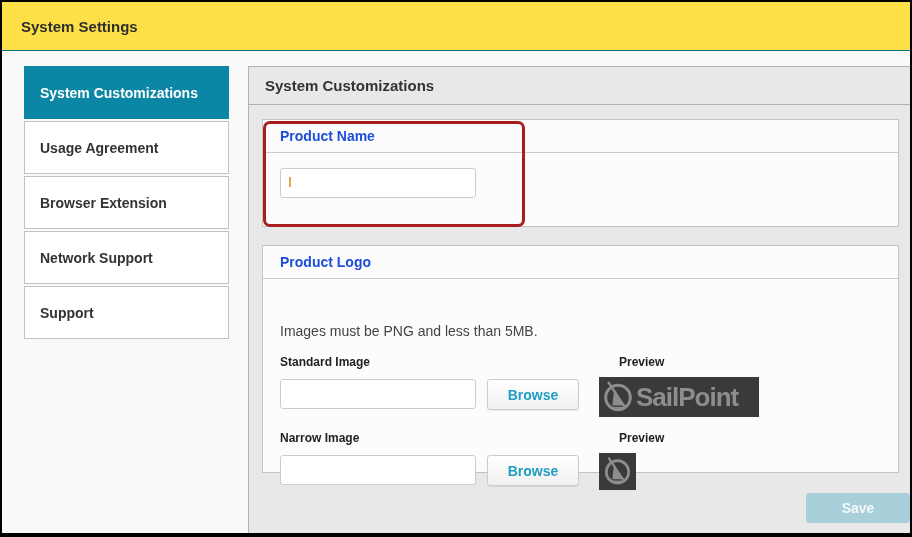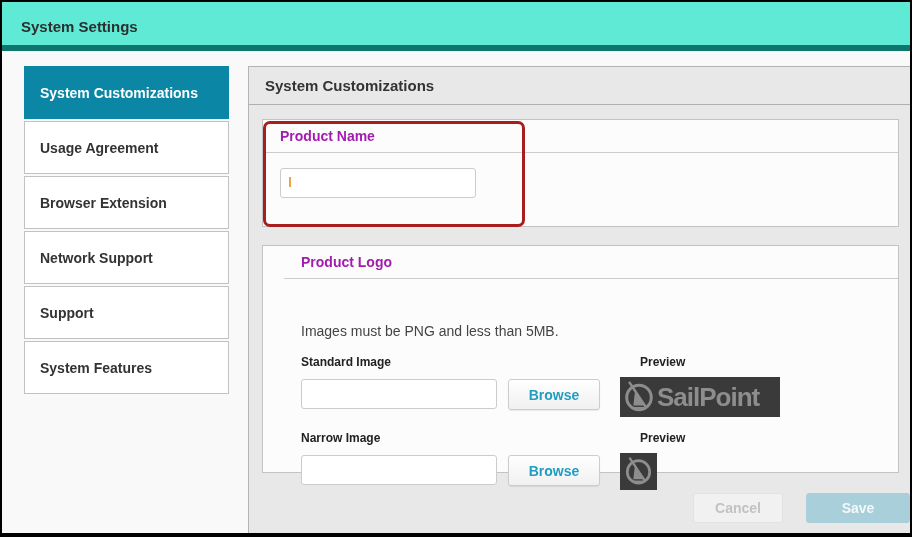--- a/index.html
+++ b/index.html
@@ -12,22 +12,22 @@
     position:relative;
     width:912px; height:537px;
     border:2px solid #000;
     border-bottom-width:4px;
     background:#f9f9f9;
     overflow:hidden;
   }
   
   .topbar {
     position:absolute; left:0; top:0; right:0; height:49px;
-    background:#5eead4;
-    border-bottom:6px solid #0f766e;
+    background:#fde047;
+    border-bottom:1px solid #0f766e;
   }
   .topbar-title {
     line-height:49px; padding-left:19px;
     font-size:15px; font-weight:bold; color:#2e2e2e;
   }
   
   .sidebar { position:absolute; left:22px; top:64px; width:205px; }
   .side-item {
     height:53px; margin-bottom:2px;
     background:#ffffff;
@@ -54,25 +54,25 @@
     border-bottom:1px solid #b0b0b0;
     padding-left:16px;
     font-size:15px; font-weight:bold; color:#333;
   }
   .section {
     position:absolute; left:13px; width:637px;
     background:#fcfcfc;
     border:1px solid #c3c3c3;
   }
   #pn-section { top:52px; height:108px; }
-  #pl-section { top:178px; height:228px;padding-left:21px; }
+  #pl-section { top:178px; height:228px; }
   .section-header {
     height:33px; line-height:33px;
     padding-left:17px;
-    font-size:14px; font-weight:bold; color:#a21caf;
+    font-size:14px; font-weight:bold; color:#1d4ed8;
     border-bottom:1px solid #cccccc;
   }
   .section-body { position:relative; }
   .text-input {
     position:absolute;
     width:196px; height:30px;
     border:1px solid #ccc; border-radius:3px;
     background:#fff;
     font-family:"Liberation Sans", sans-serif;
     font-size:13px; color:#333;
@@ -172,23 +172,20 @@
     </div>
     <div class="side-item">
       <span>Browser Extension</span>
     </div>
     <div class="side-item">
       <span>Network Support</span>
     </div>
     <div class="side-item">
       <span>Support</span>
     </div>
-    <div class="side-item">
-      <span>System Features</span>
-    </div>
   </div>
 
   <div class="main">
     <div class="main-header">
       <span>System Customizations</span>
     </div>
 
     <div class="red-annotation"></div>
 
     <div class="section" id="pn-section">
@@ -226,17 +223,16 @@
           <svg width="31" height="31" viewBox="0 0 36 36">
             <circle cx="18" cy="18.5" r="13" fill="none" stroke="#8d8d8d" stroke-width="3.2"></circle>
             <line x1="25.5" y1="29" x2="7.5" y2="2" stroke="#8d8d8d" stroke-width="2.6"></line>
             <path d="M14 10 L24 27 L12 27 Z" fill="#8d8d8d"></path>
             <line x1="10" y1="29.5" x2="26" y2="29.5" stroke="#8d8d8d" stroke-width="2"></line>
           </svg>
         </div>
       </div>
     </div>
 
-    <button class="footer-btn" id="cancel-btn">Cancel</button>
     <button class="footer-btn" id="save-btn">Save</button>
   </div>
 
 </div>
 
 </body></html>

